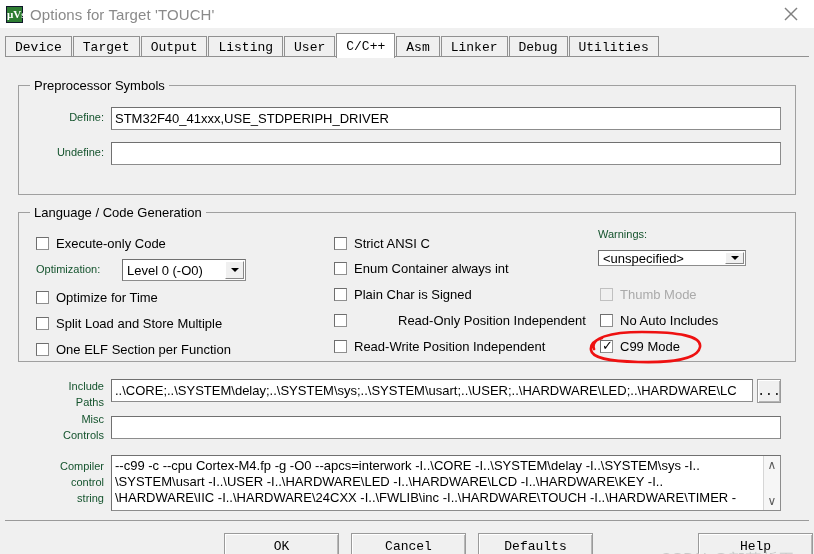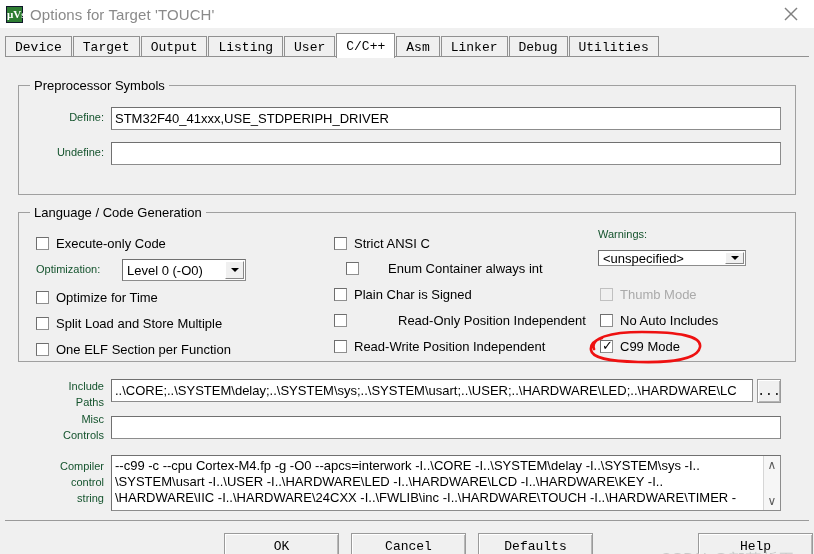--- a/index.html
+++ b/index.html
@@ -352,21 +352,21 @@
     </div>
     <div class="cb" style="left:36px; top:313px;">
       <span class="box"></span>
       <span class="txt">One ELF Section per Function</span>
     </div>
 
     <div class="cb" style="left:334px; top:207px;">
       <span class="box"></span>
       <span class="txt">Strict ANSI C</span>
     </div>
-    <div class="cb" style="left:346px; top:232px;gap:22px;">
+    <div class="cb" style="left:334px; top:232px;">
       <span class="box"></span>
       <span class="txt">Enum Container always int</span>
     </div>
     <div class="cb" style="left:334px; top:258px;">
       <span class="box"></span>
       <span class="txt">Plain Char is Signed</span>
     </div>
     <div class="cb" style="left:334px; top:284px;gap:44px;">
       <span class="box"></span>
       <span class="txt">Read-Only Position Independent</span>

